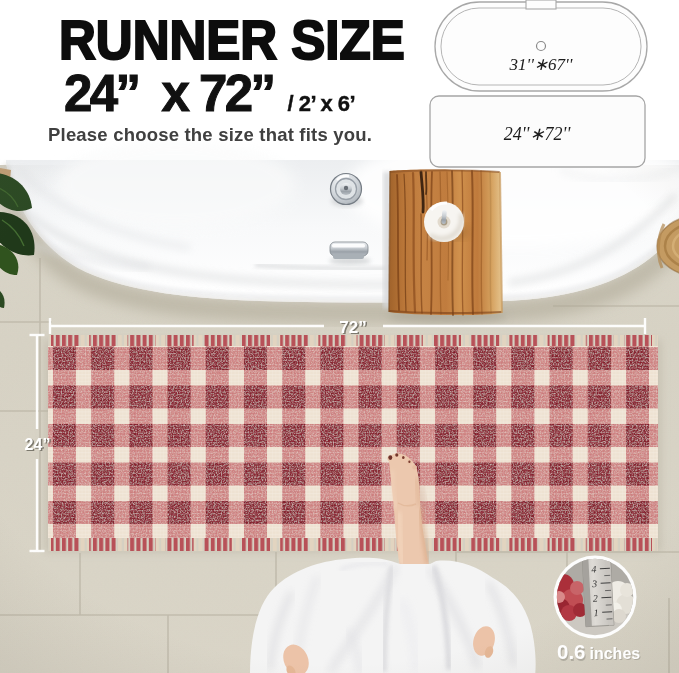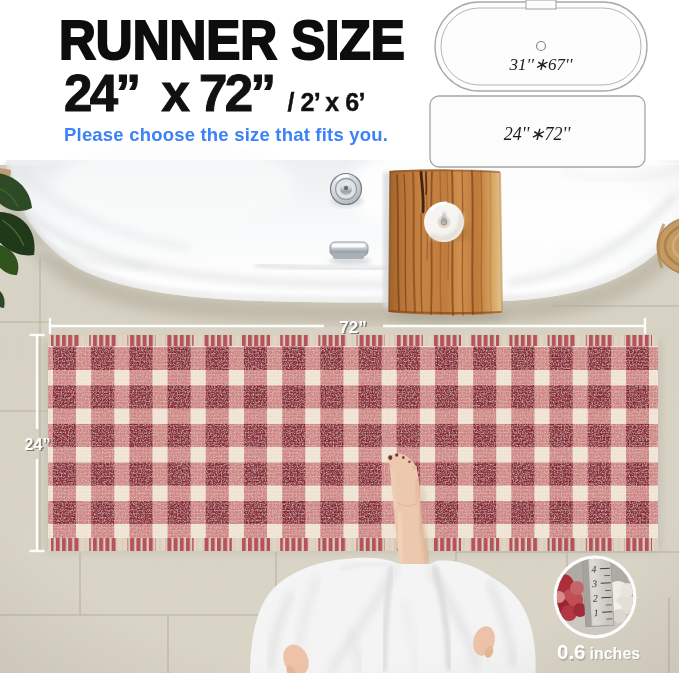--- a/index.html
+++ b/index.html
@@ -4,22 +4,22 @@
 <style>
   html,body{margin:0;padding:0;}
   .page{position:relative;width:679px;height:673px;background:#ffffff;overflow:hidden;
         font-family:"Liberation Sans",sans-serif;}
   .headline{position:absolute;left:59px;top:7px;font-size:51px;font-weight:bold;
             color:#0d0d0d;letter-spacing:0px;-webkit-text-stroke:2.0px #0d0d0d;white-space:nowrap;
             transform:scaleY(1.10);transform-origin:0 0;}
   .sizeline{position:absolute;left:64px;top:64px;font-size:51px;font-weight:bold;color:#111;
             -webkit-text-stroke:1px #111;white-space:nowrap;}
   .sizeline .big{letter-spacing:-2.6px;margin-top:40px;}
-  .sizeline .small{font-size:25px;-webkit-text-stroke:0.4px #111;letter-spacing:-0.5px;text-align:center;}
-  .subline{position:absolute;left:64px;top:124px;font-size:18.5px;letter-spacing:0.15px;font-weight:bold;color:#3b82f6;
+  .sizeline .small{font-size:22px;-webkit-text-stroke:0.4px #111;letter-spacing:-0.5px;text-align:center;}
+  .subline{position:absolute;left:48px;top:124px;font-size:18.5px;letter-spacing:0.15px;font-weight:bold;color:#404040;
            letter-spacing:0.2px;white-space:nowrap;}
 </style>
 </head>
 <body>
 <div class="page">
 
 <svg width="679" height="673" viewBox="0 0 679 673" style="position:absolute;left:0;top:0;">
   <defs>
     <linearGradient id="floorG" x1="0" y1="165" x2="0" y2="673" gradientUnits="userSpaceOnUse">
       <stop offset="0" stop-color="#d8d4c7"></stop>

